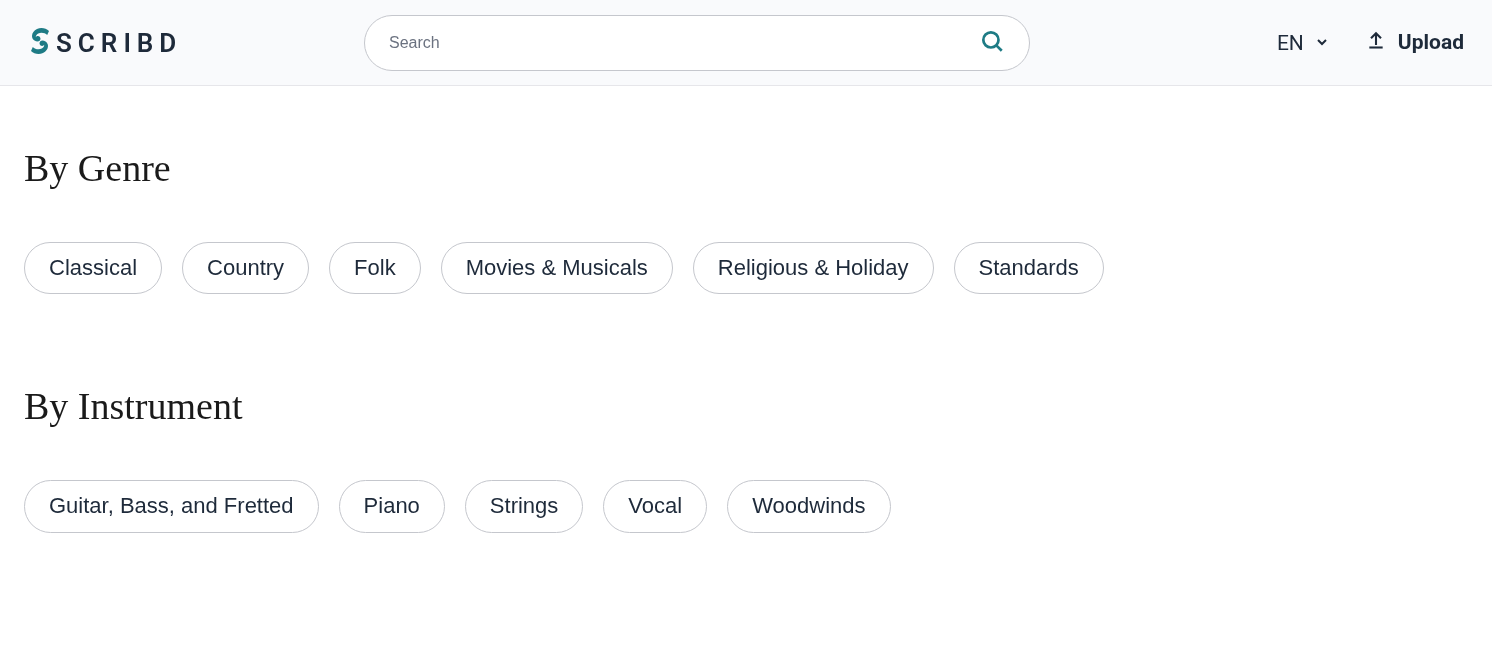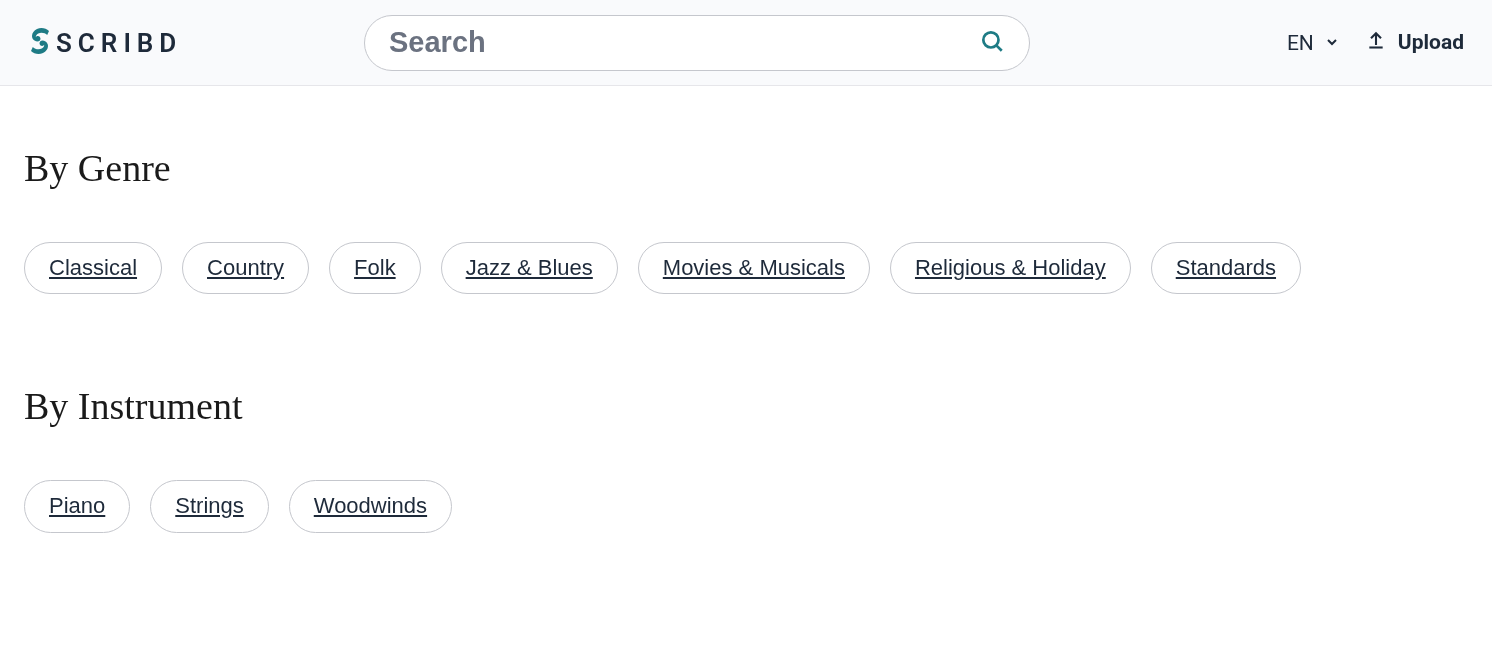--- a/index.html
+++ b/index.html
@@ -43,39 +43,38 @@
     height: 56px;
     border: 1px solid #c5c7cd;
     border-radius: 28px;
     background: #fff;
     padding: 0 24px;
   }
   .search input {
     flex: 1;
     border: none;
     outline: none;
-    font-size: 29px;
+    font-size: 16px;
     color: #ec4899;
     background: transparent;
-    font-weight: bold;
   }
   .search input::placeholder {
     color: #6b7280;
   }
   .search-icon {
     width: 26px;
     height: 26px;
     color: #1e7b85;
     stroke-width: 2.5;
   }
   .header-right {
     margin-left: auto;
     display: flex;
     align-items: center;
-    gap: 26px;
+    gap: 36px;
     padding-right: 4px;
   }
   .lang {
     display: flex;
     align-items: center;
     gap: 10px;
     font-size: 21px;
     color: #1e2a3a;
     cursor: pointer;
   }
@@ -104,21 +103,20 @@
     font-size: 38px;
     font-weight: 400;
     color: #1a1a1a;
     margin-bottom: 52px;
   }
   .pill-row {
     display: flex;
     flex-wrap: wrap;
     gap: 20px;
     margin-bottom: 90px;
-    text-decoration: underline;
   }
   .pill {
     border: 1px solid #c5c7cd;
     border-radius: 28px;
     padding: 12px 24px;
     font-size: 22px;
     color: #1e2a3a;
     background: #fff;
     cursor: pointer;
     line-height: 1.2;
@@ -171,26 +169,27 @@
   </div>
 </div>
 
 <div class="main">
 
   <h2 class="section-heading">By Genre</h2>
   <div class="pill-row">
     <button class="pill">Classical</button>
     <button class="pill">Country</button>
     <button class="pill">Folk</button>
-    <button class="pill">Jazz &amp; Blues</button>
     <button class="pill">Movies &amp; Musicals</button>
     <button class="pill">Religious &amp; Holiday</button>
     <button class="pill">Standards</button>
   </div>
 
   <h2 class="section-heading">By Instrument</h2>
   <div class="pill-row">
+    <button class="pill">Guitar, Bass, and Fretted</button>
     <button class="pill">Piano</button>
     <button class="pill">Strings</button>
+    <button class="pill">Vocal</button>
     <button class="pill">Woodwinds</button>
   </div>
 
 </div>
 
 </body></html>

